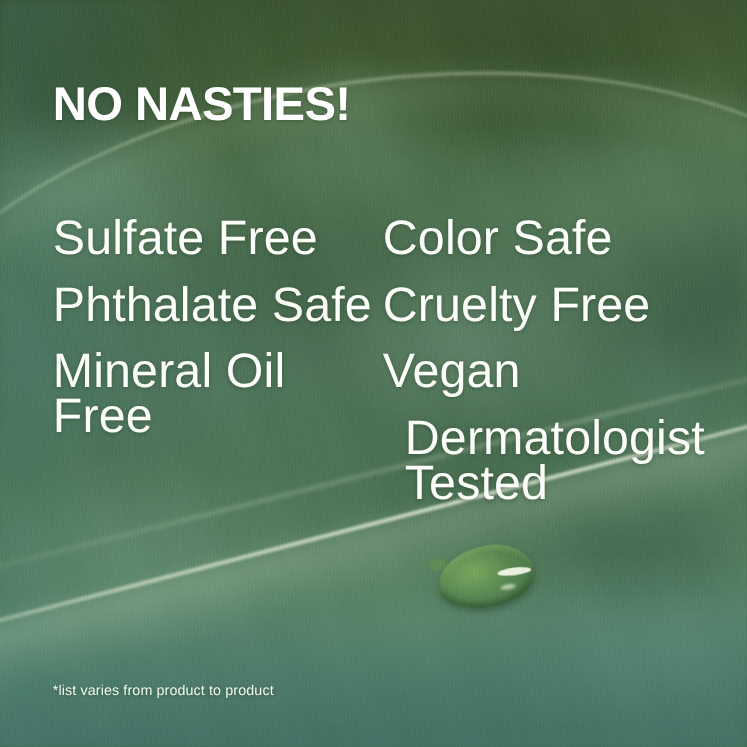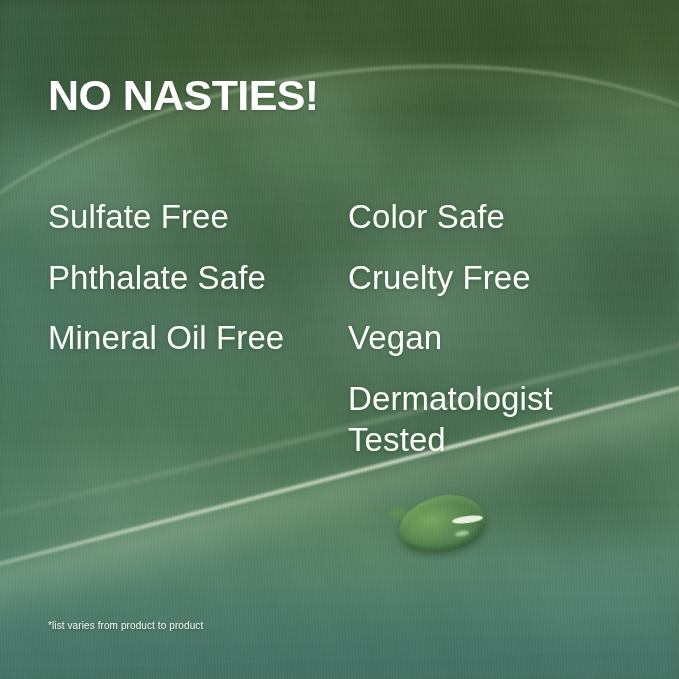--- a/index.html
+++ b/index.html
@@ -264,35 +264,35 @@
 
   .col {
     position: absolute;
     top: 0;
   }
   .col-left  { left: 48px;  width: 310px; }
   .col-right { left: 348px; width: 300px; }
 
   .item {
     height: 60.5px;
-    font-size: 33px;
+    font-size: 44px;
     font-weight: 300;
     letter-spacing: 0.1px;
     line-height: 41px;
     color: #fbfdf9;
     white-space: pre-line;
     text-shadow: 0 1px 4px rgba(22,44,20,0.34);
   }
-  .item.two-line { height: 101px; }
+  .item.two-line { height: 101px; margin-left: 20px; }
 
   .footnote {
     position: absolute;
     left: 48px;
     top: 620px;
-    font-size: 10px;
+    font-size: 13px;
     font-weight: 400;
     letter-spacing: 0.1px;
     color: #f2f7ee;
     white-space: nowrap;
     text-shadow: 0 1px 3px rgba(22,44,20,0.40);
   }
 </style>
 </head>
 <body>
 

